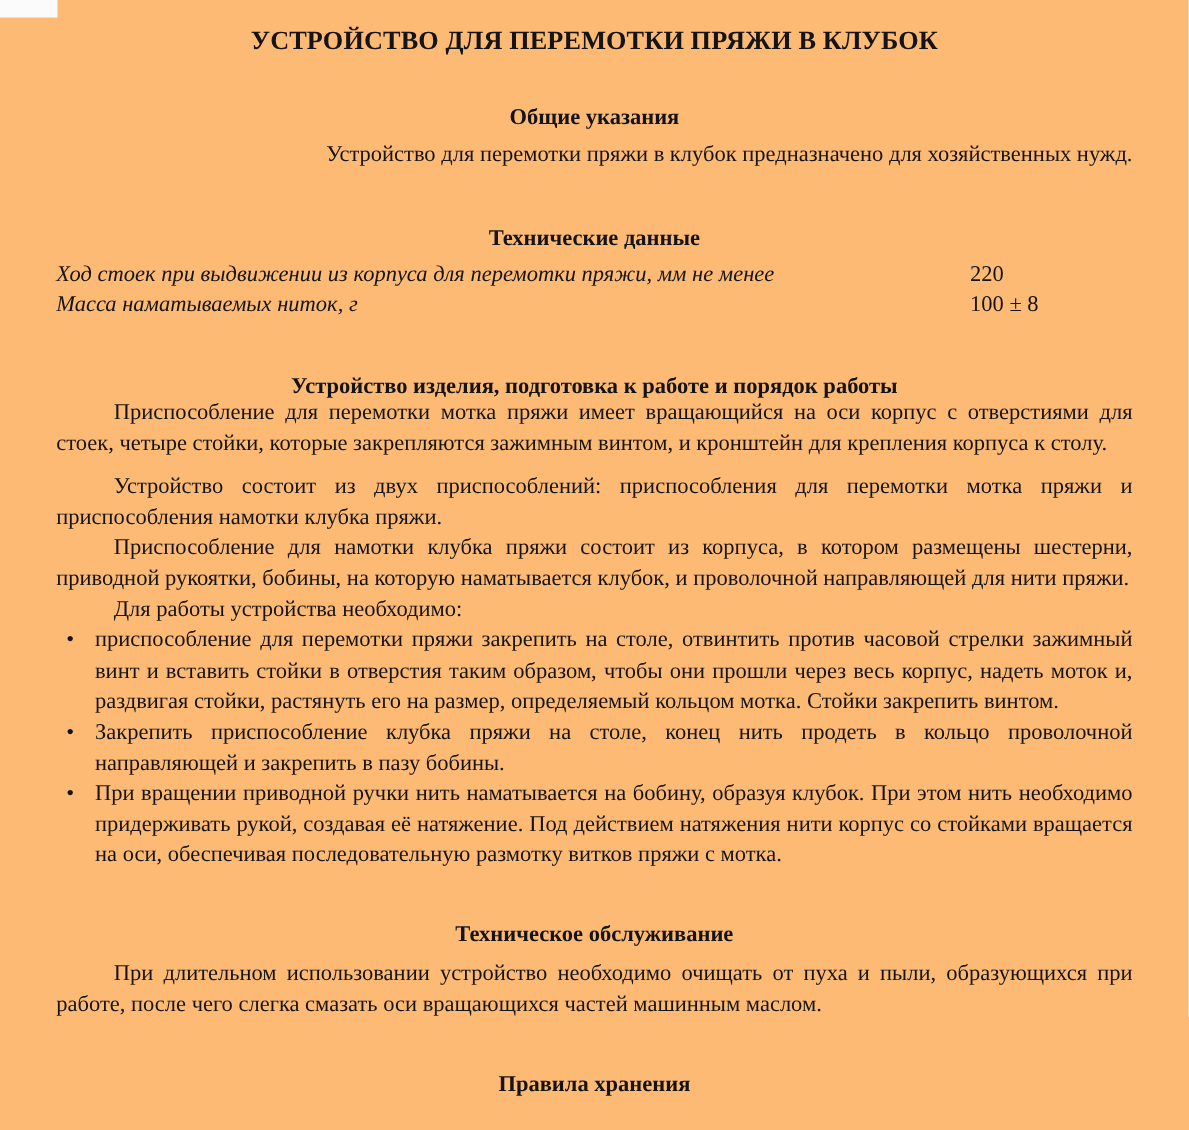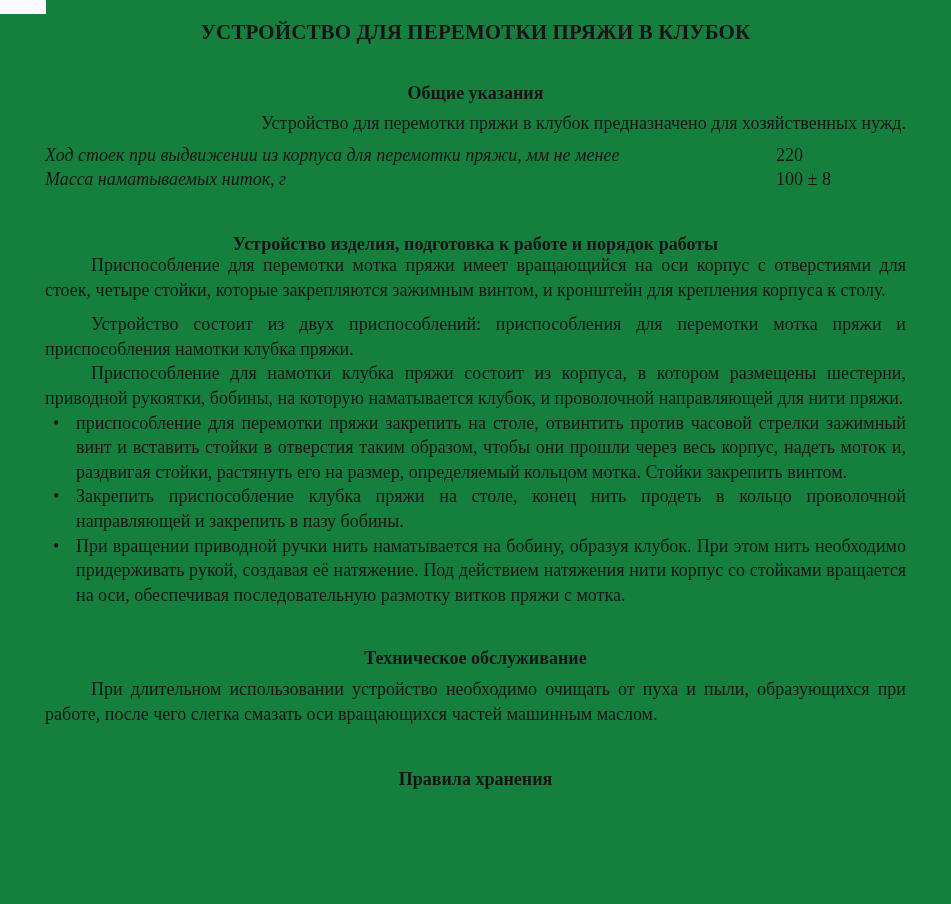--- a/index.html
+++ b/index.html
@@ -5,21 +5,21 @@
   html, body {
     margin: 0;
     padding: 0;
     background: #ffffff;
   }
 
   #page {
     position: relative;
     width: 951px;
     height: 904px;
-    background: #15803d;
+    background: #fdba74;
     overflow: hidden;
     font-family: "Liberation Serif", "DejaVu Serif", serif;
     color: #131318;
     box-sizing: border-box;
   }
 
   
   .scan-corner {
     position: absolute;
     left: 0;
@@ -150,20 +150,21 @@
   <div class="scan-corner"></div>
 
   <div class="sheet">
 
     <h1 class="doc-title">УСТРОЙСТВО ДЛЯ ПЕРЕМОТКИ ПРЯЖИ В КЛУБОК</h1>
 
 
     <h3 class="section-head h-obshie">Общие указания</h3>
     <p class="body-line centered-line">Устройство для перемотки пряжи в клубок предназначено для хозяйственных нужд.</p>
 
+    <h3 class="section-head h-tehdan">Технические данные</h3>
 
     <table class="tech-table">
       <tbody>
         <tr>
           <td class="tech-name">Ход стоек при выдвижении из корпуса для перемотки пряжи, мм не менее</td>
           <td class="tech-value">220</td>
         </tr>
         <tr>
           <td class="tech-name">Масса наматываемых ниток, г</td>
           <td class="tech-value">100 ± 8</td>
@@ -172,20 +173,21 @@
     </table>
 
     <h3 class="section-head h-ustroy">Устройство изделия, подготовка к работе и порядок работы</h3>
 
     <p class="para">Приспособление для перемотки мотка пряжи имеет вращающийся на оси корпус с отверстиями для стоек, четыре стойки, которые закрепляются зажимным винтом, и кронштейн для крепления корпуса к столу.</p>
 
     <p class="para first">Устройство состоит из двух приспособлений: приспособления для перемотки мотка пряжи и приспособления намотки клубка пряжи.</p>
 
     <p class="para">Приспособление для намотки клубка пряжи состоит из корпуса, в котором размещены шестерни, приводной рукоятки, бобины, на которую наматывается клубок, и проволочной направляющей для нити пряжи.</p>
 
+    <p class="para-plain">Для работы устройства необходимо:</p>
 
     <ul class="bullets">
       <li>
         <span class="bullet-dot">•</span>
         <span>приспособление для перемотки пряжи закрепить на столе, отвинтить против часовой стрелки зажимный винт и вставить стойки в отверстия таким образом, чтобы они прошли через весь корпус, надеть моток и, раздвигая стойки, растянуть его на размер, определяемый кольцом мотка. Стойки закрепить винтом.</span>
       </li>
       <li>
         <span class="bullet-dot">•</span>
         <span>Закрепить приспособление клубка пряжи на столе, конец нить продеть в кольцо проволочной направляющей и закрепить в пазу бобины.</span>
       </li>

